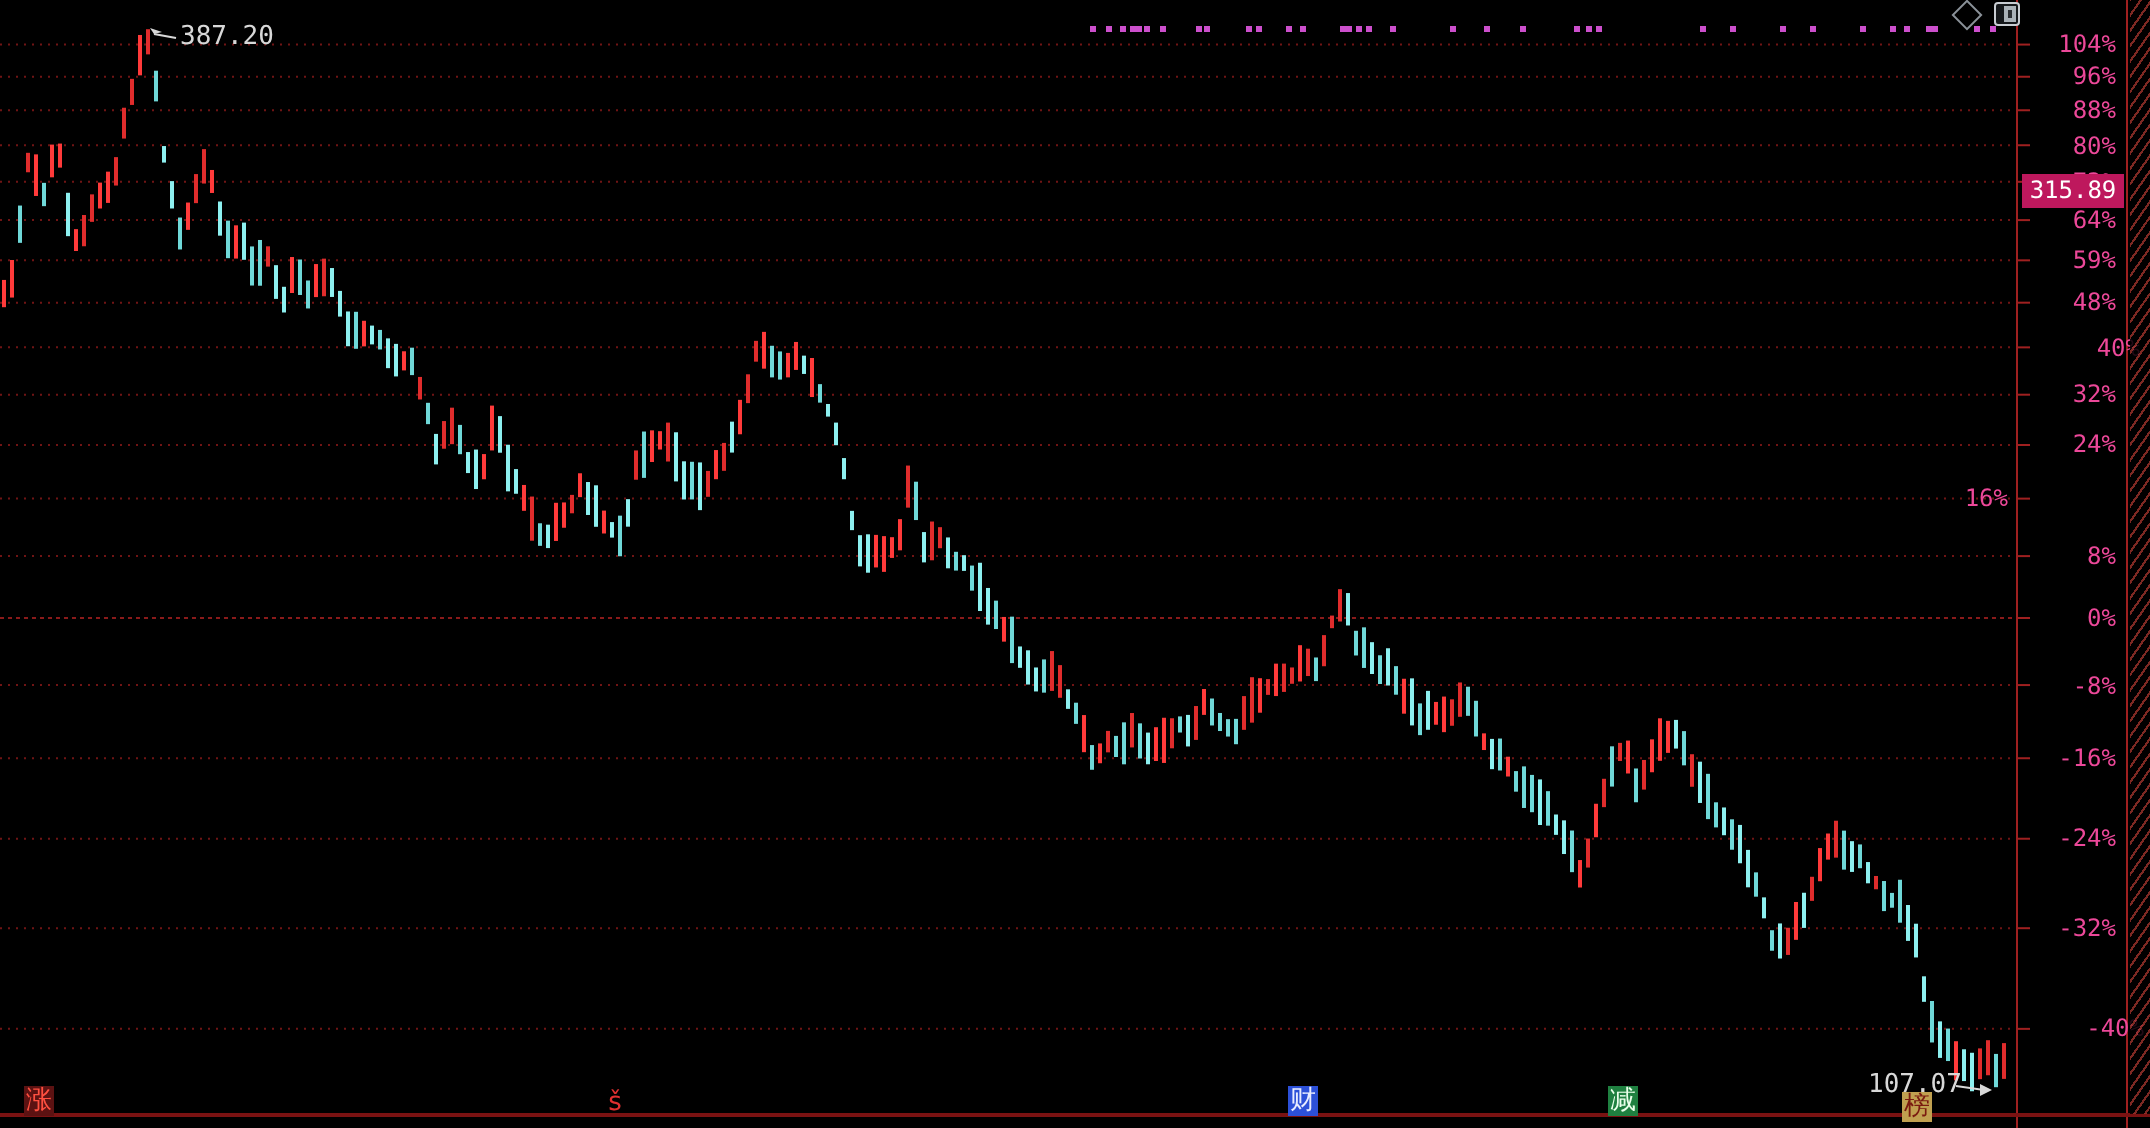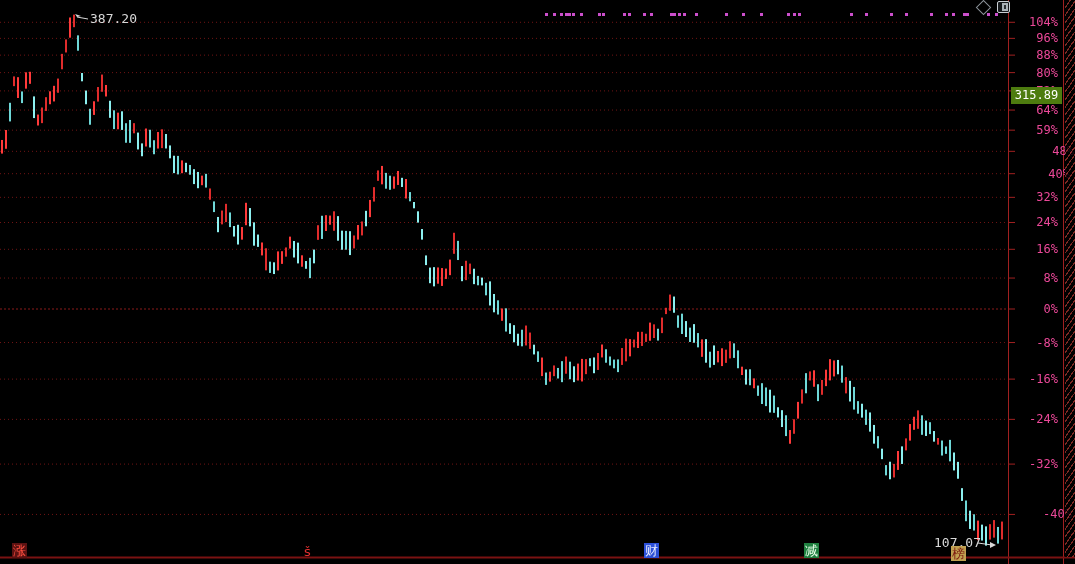--- a/index.html
+++ b/index.html
@@ -1,21 +1,21 @@
 <!DOCTYPE html>
 <html><head>
 <meta charset="utf-8">
 <style>
   html,body{margin:0;padding:0;background:#000;}
   #stage{position:relative;width:1075px;height:564px;background:#000;overflow:hidden;
          font-family:"DejaVu Sans Mono","Liberation Mono",monospace;}
   #chart-svg{position:absolute;left:0;top:0;}
   .ylabel{position:absolute;width:48px;text-align:right;font-size:12px;line-height:14px;
           color:#ec4899;letter-spacing:0px;}
-  #price-marker{position:absolute;left:1011px;top:86px;width:51px;height:17px;background:#4d7c0f;
+  #price-marker{position:absolute;left:1011px;top:86px;width:51px;height:17px;background:#be185d;
           color:#ffffff;font-size:12px;line-height:17px;text-align:center;z-index:5;}
   .annotation{position:absolute;color:#d8d8d8;font-size:13px;line-height:14px;z-index:4;}
   .btm-tag{position:absolute;width:15px;height:15px;font-size:13px;line-height:15px;text-align:center;
            font-family:"DejaVu Sans","Liberation Sans",sans-serif;z-index:4;}
   .top-icon{position:absolute;top:1px;z-index:6;}
   #diamond-icon{left:978px;width:9px;height:9px;border:1px solid #8a9198;transform:rotate(45deg);top:2px;}
   #panel-icon{left:997px;width:11px;height:10px;border:1px solid #c8cdd2;border-radius:2px;background:#15181b;}
   #panel-icon .fill{position:absolute;right:1px;top:1px;width:6px;height:8px;background:#aab2b8;}
   #panel-icon .notch{position:absolute;right:3px;top:3px;width:2px;height:4px;background:#2a2e32;}
   #edge-strip{position:absolute;left:1065px;top:0;width:10px;height:557px;z-index:3;opacity:.85;
@@ -363,25 +363,25 @@
     </svg>
 
   <div id="y-axis" data-interactable="false">
       <div class="ylabel" data-interactable="false" style="left: 1010px; top: 15.2825px;">104%</div>
       <div class="ylabel" data-interactable="false" style="left: 1010px; top: 31.3709px;">96%</div>
       <div class="ylabel" data-interactable="false" style="left: 1010px; top: 48.1298px;">88%</div>
       <div class="ylabel" data-interactable="false" style="left: 1010px; top: 65.6177px;">80%</div>
       <div class="ylabel" data-interactable="false" style="left: 1010px; top: 83.9007px;">72%</div>
       <div class="ylabel" data-interactable="false" style="left: 1010px; top: 103.055px;">64%</div>
       <div class="ylabel" data-interactable="false" style="left: 1010px; top: 123.167px;">59%</div>
-      <div class="ylabel" data-interactable="false" style="left: 1010px; top: 144.338px; margin-left: 16px;">48%</div>
+      <div class="ylabel" data-interactable="false" style="left: 1010px; top: 144.338px;">48%</div>
       <div class="ylabel" data-interactable="false" style="left: 1010px; top: 166.685px; margin-left: 12px;">40%</div>
       <div class="ylabel" data-interactable="false" style="left: 1010px; top: 190.349px;">32%</div>
       <div class="ylabel" data-interactable="false" style="left: 1010px; top: 215.492px;">24%</div>
-      <div class="ylabel" data-interactable="false" style="left: 1010px; top: 242.312px; text-align: right;">16%</div>
+      <div class="ylabel" data-interactable="false" style="left: 956px; top: 242.312px; text-align: right;">16%</div>
       <div class="ylabel" data-interactable="false" style="left: 1010px; top: 271.05px;">8%</div>
       <div class="ylabel" data-interactable="false" style="left: 1010px; top: 302px;">0%</div>
       <div class="ylabel" data-interactable="false" style="left: 1010px; top: 335.532px;">-8%</div>
       <div class="ylabel" data-interactable="false" style="left: 1010px; top: 372.117px;">-16%</div>
       <div class="ylabel" data-interactable="false" style="left: 1010px; top: 412.367px;">-24%</div>
       <div class="ylabel" data-interactable="false" style="left: 1010px; top: 457.097px;">-32%</div>
       <div class="ylabel" data-interactable="false" style="left: 1010px; top: 507.432px; padding-left: 14px;">-40%</div>
     </div>
 
   <div id="price-marker" data-interactable="false" style="top: 86.6592px;">315.89</div>

